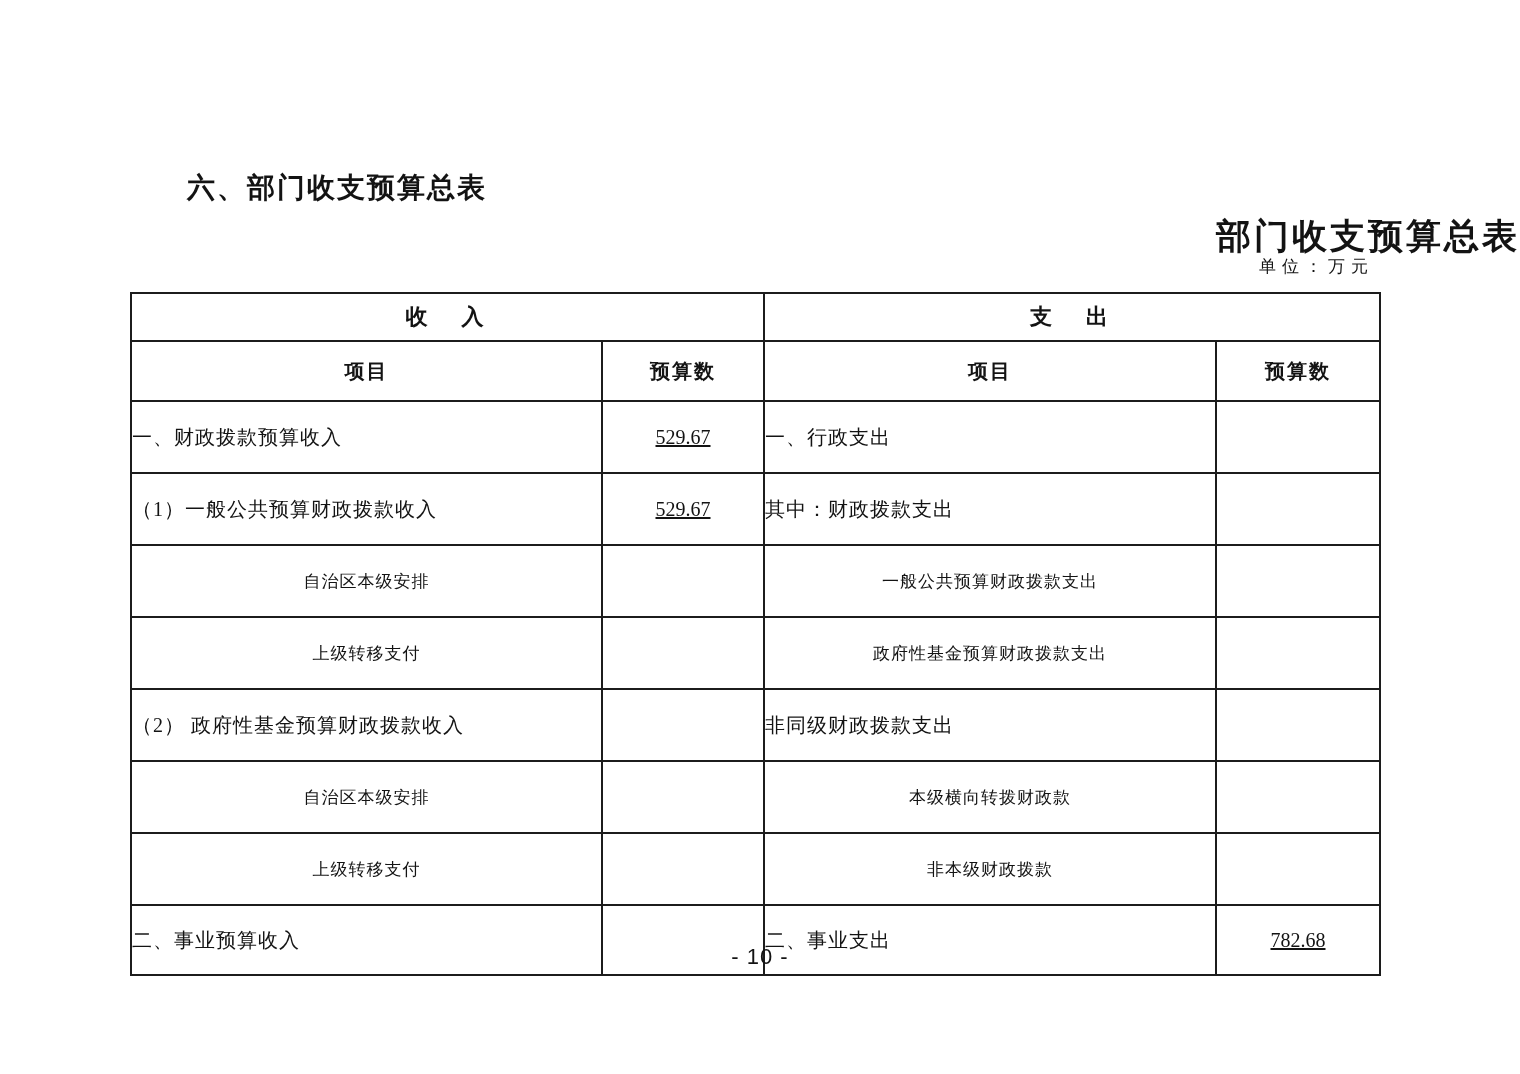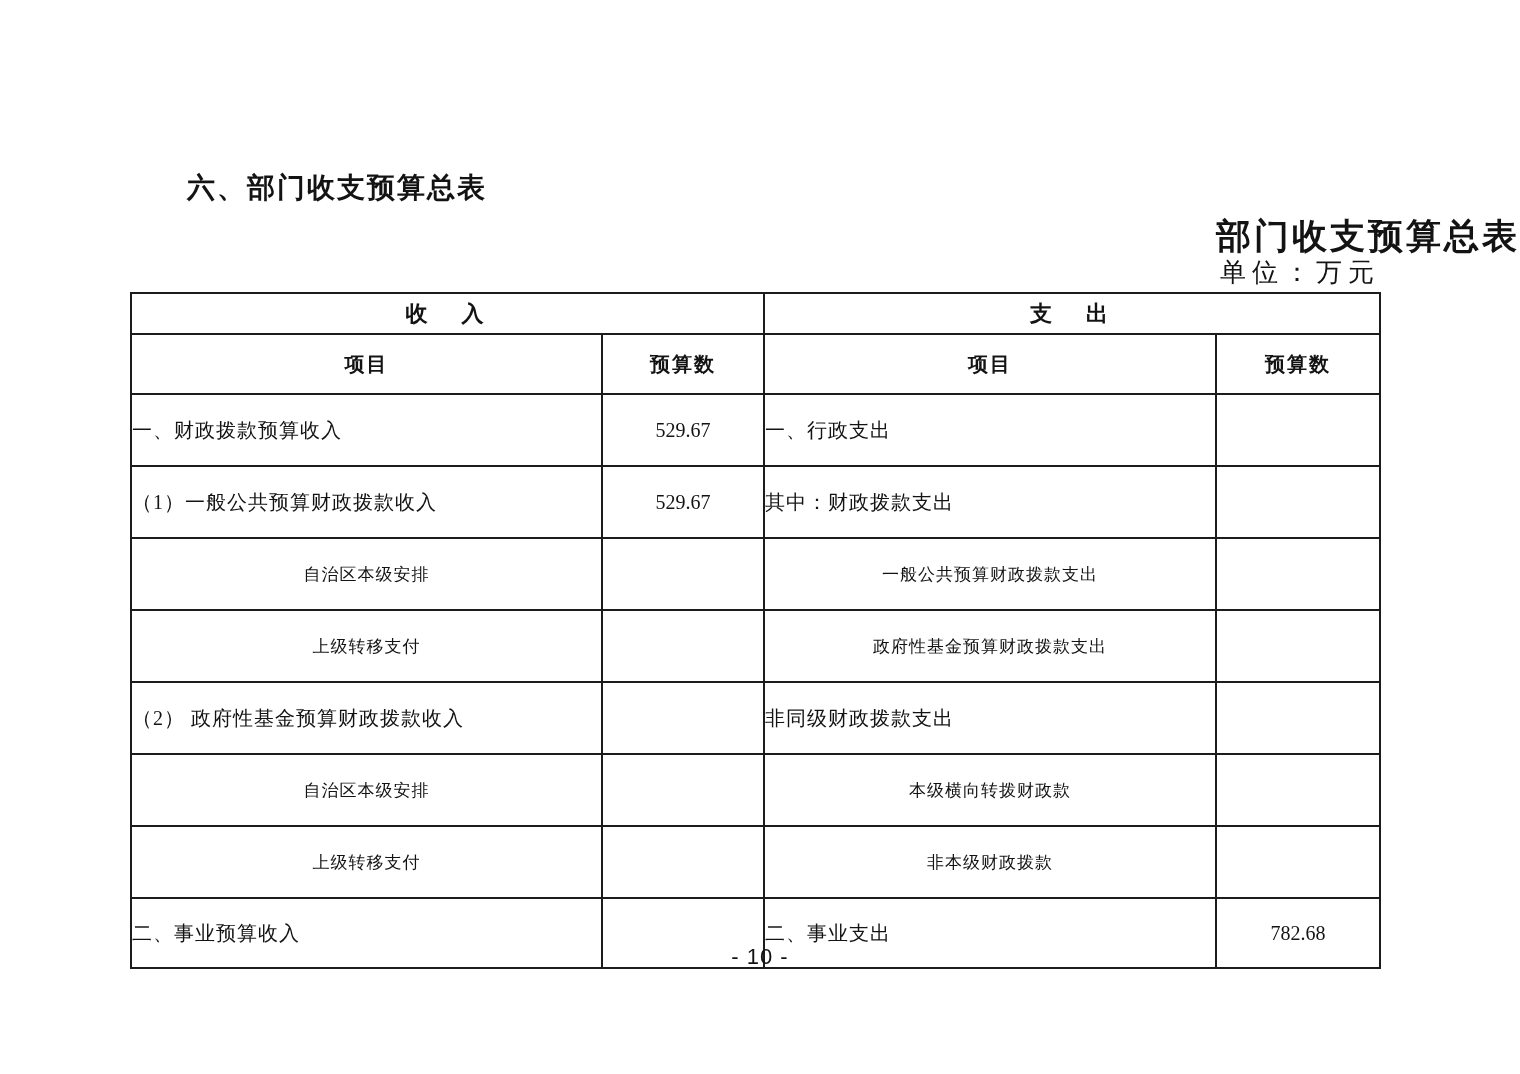--- a/index.html
+++ b/index.html
@@ -16,48 +16,48 @@
     white-space:nowrap;
   }
   .doc-title{
     position:absolute;left:0;top:213px;width:100%;
     text-align:right;
     font-family:"Liberation Serif",serif;
     font-size:35px;font-weight:bold;letter-spacing:3px;
     white-space:nowrap;
   }
   .unit-label{
-    position:absolute;right:140px;top:255px;
-    font-size:26px;letter-spacing:6px;
+    position:absolute;right:146px;top:255px;
+    font-size:17px;letter-spacing:6px;
     white-space:nowrap;
   }
   table.budget{
     position:absolute;left:130px;top:292px;
     border-collapse:collapse;table-layout:fixed;
     width:1249px;
   }
   table.budget td{
     border:2px solid #1c1c1c;
     padding:0;vertical-align:middle;
     overflow:hidden;white-space:nowrap;
   }
-  tr.hr1{height:41px;}
+  tr.hr1{height:48px;}
   tr.hr2{height:60px;}
   tr.dr{height:72px;}
   tr.dr-last{height:70px;}
   .sec-h{font-size:22px;font-weight:bold;text-align:center;letter-spacing:6px;}
   .col-h{font-size:20px;font-weight:bold;text-align:center;letter-spacing:2px;}
   .l1{font-size:20px;text-align:left;padding-left:11px;letter-spacing:1px;}
   .l2{font-size:20px;text-align:left;padding-left:48px;letter-spacing:1px;}
   .deep{font-size:20px;text-align:left;padding-left:72px;letter-spacing:1px;}
   .sub{font-size:17px;text-align:center;letter-spacing:1px;}
   .subl{padding-right:52px;}
   .subr{padding-left:64px;margin-top:29px;}
   .ctr{font-size:20px;text-align:left;letter-spacing:1px;}
-  .num{font-size:20px;text-align:center;font-family:"Liberation Serif",serif;}
+  .num{font-size:20px;text-align:center;font-family:"Liberation Serif",serif;text-decoration:underline;}
   .page-footer{
     position:absolute;left:0;top:944px;width:100%;
     text-align:center;
     font-family:"Liberation Sans",sans-serif;
     font-size:22px;letter-spacing:1px;
   }
 </style>
 </head>
 <body>
 

